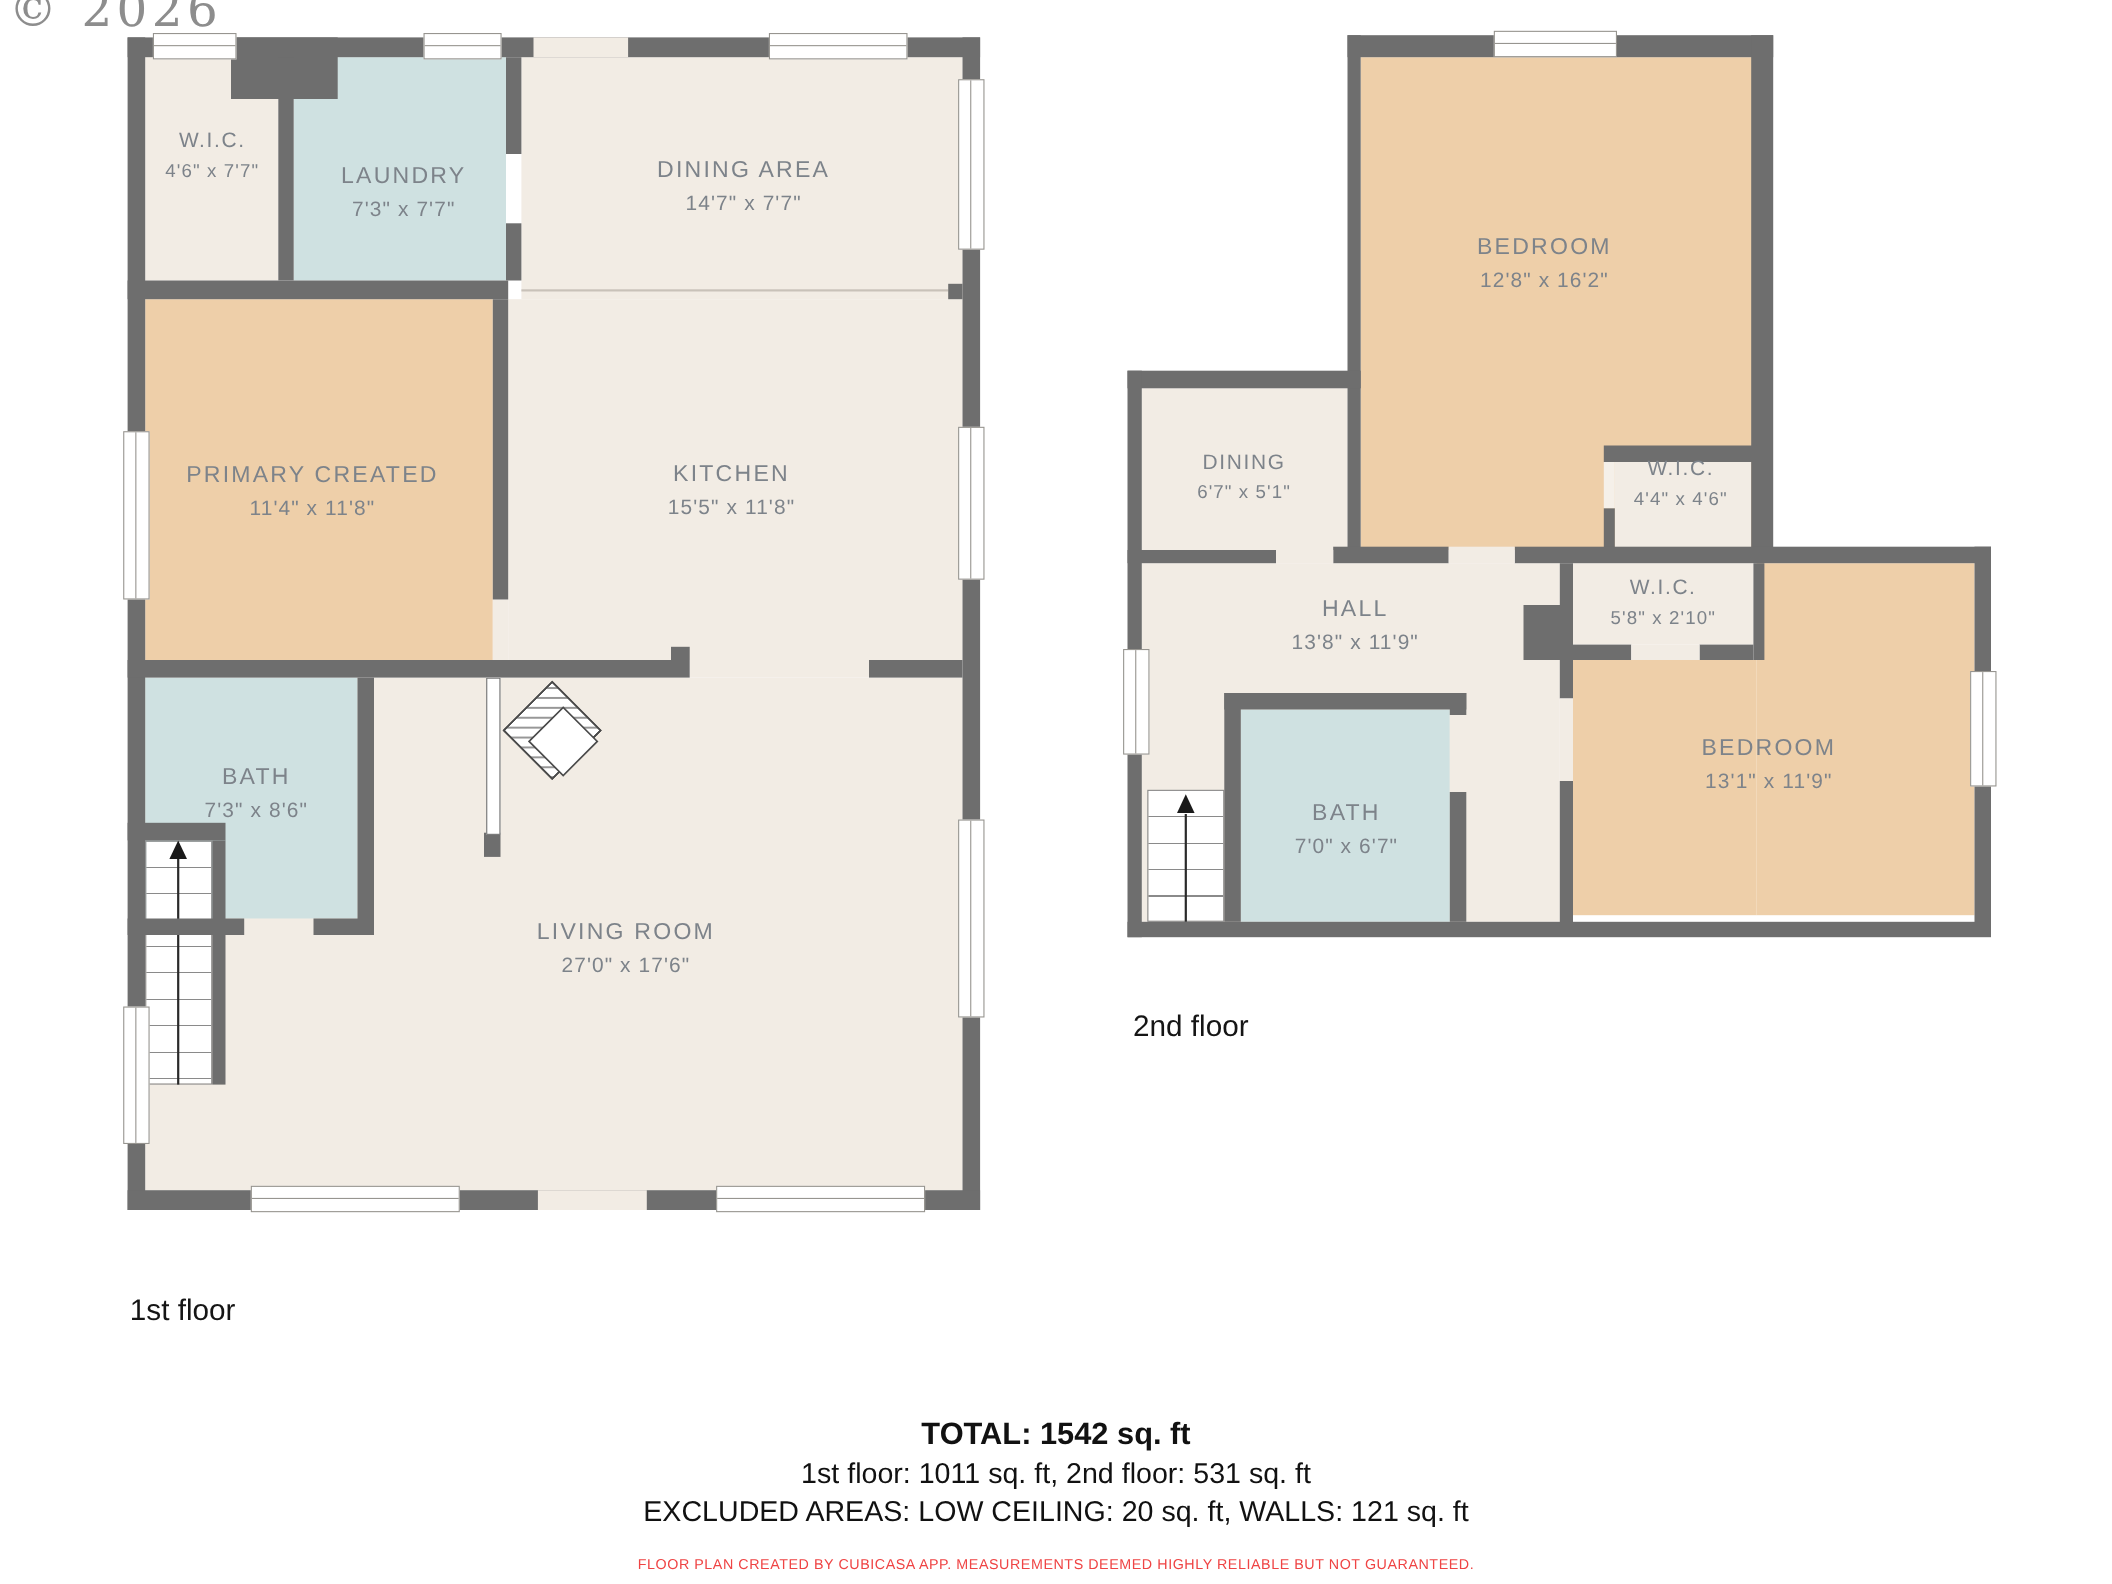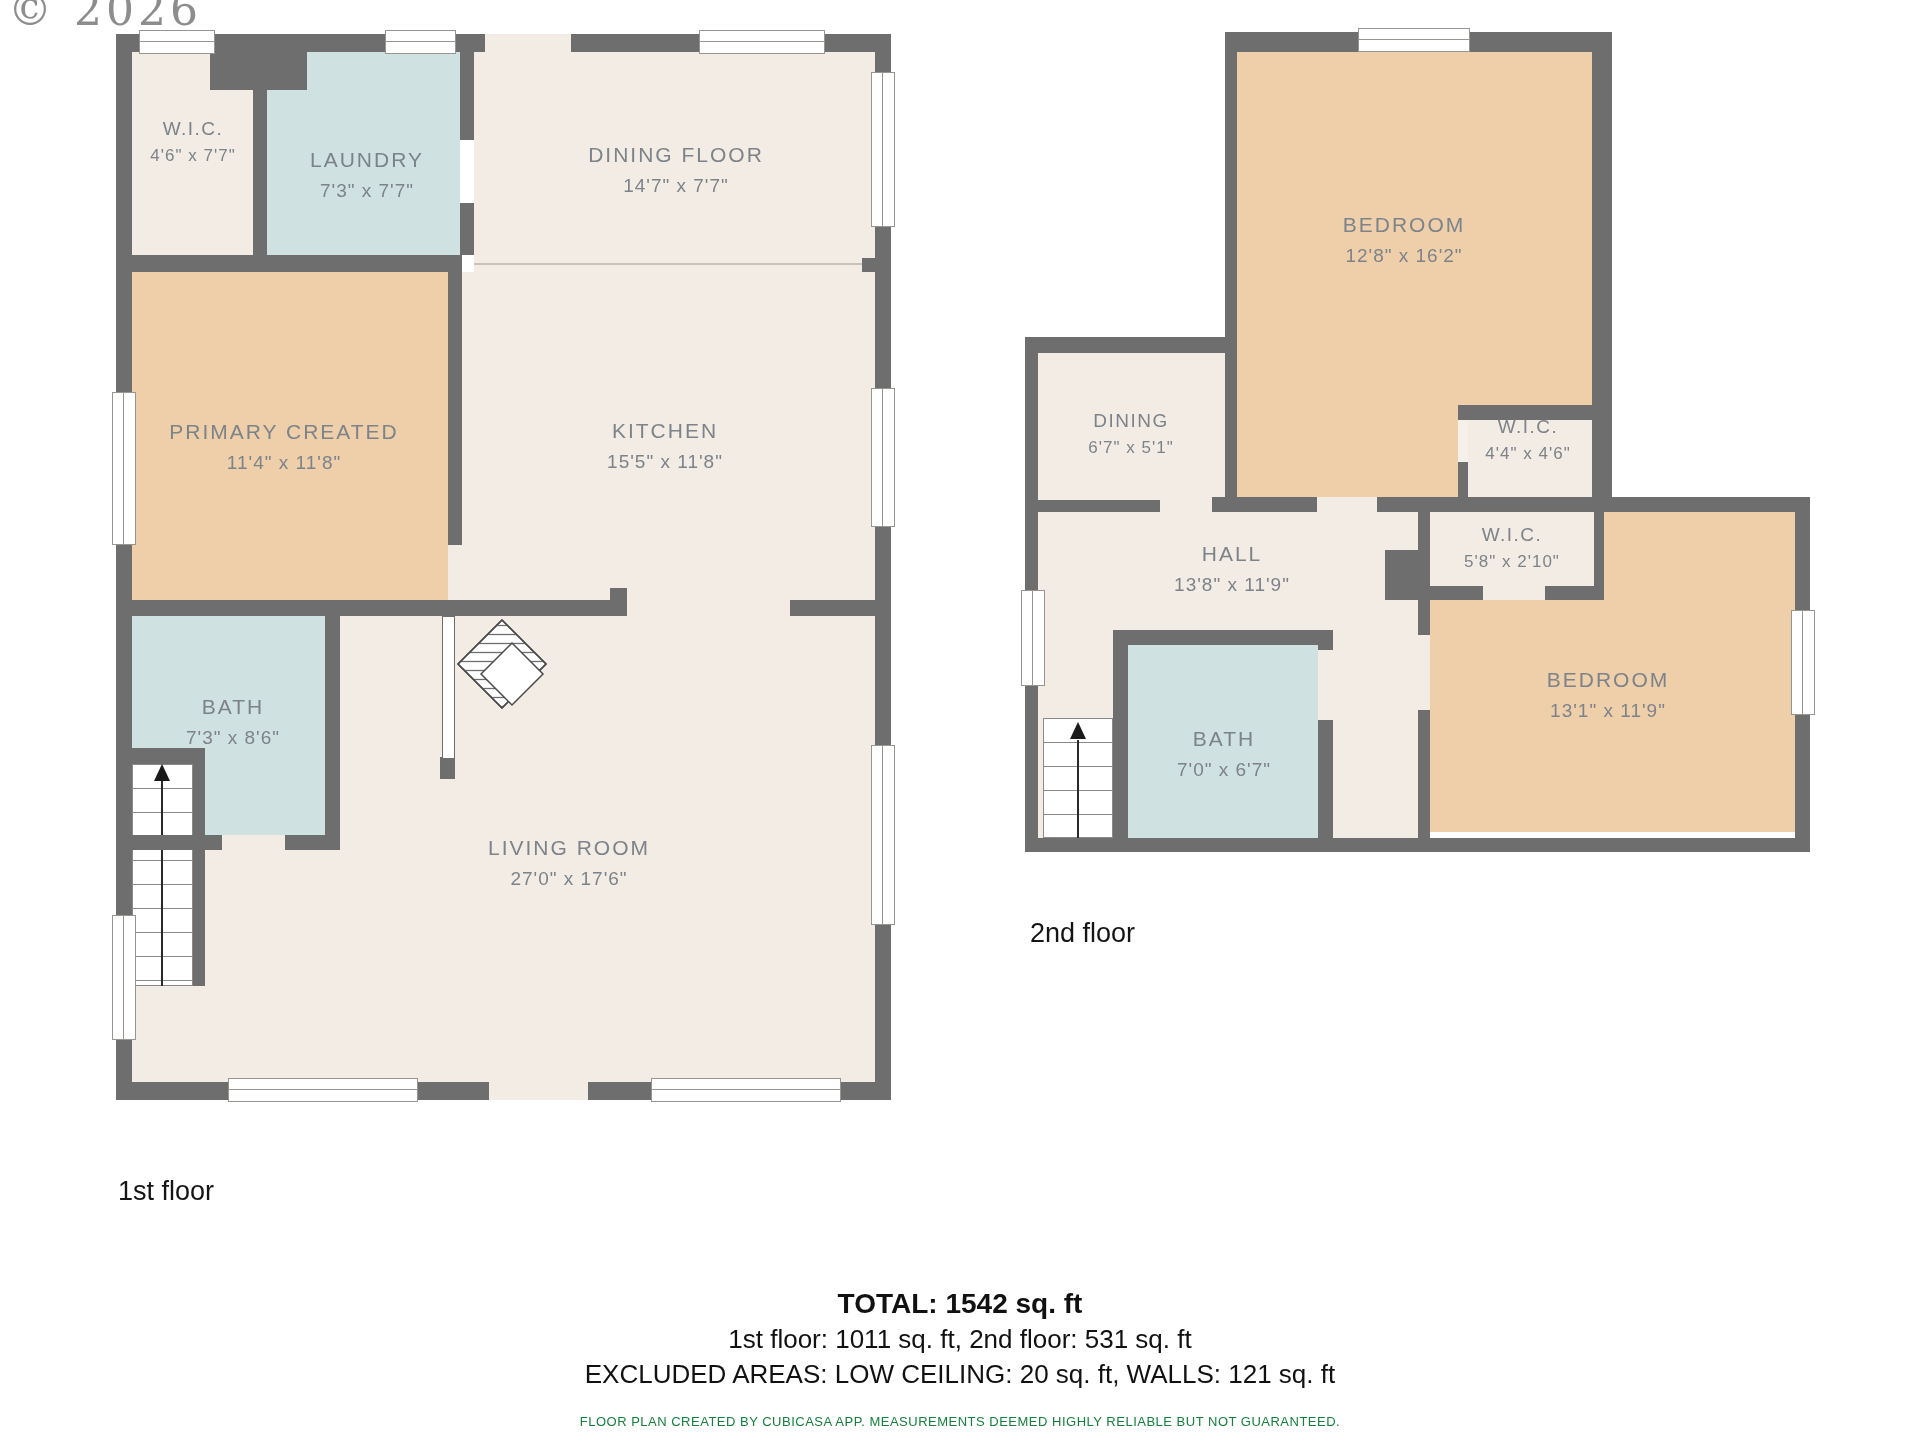--- a/index.html
+++ b/index.html
@@ -26,21 +26,21 @@
   .rname{font-size:21px;letter-spacing:2px;}
   .rdims{font-size:19px;letter-spacing:1px;margin-top:8px;}
   .sm .rname{font-size:19px;letter-spacing:1.5px;}
   .sm .rdims{font-size:17px;margin-top:6px;}
   .floor-tag{position:absolute;font-size:27px;color:#151515;}
   .copyright{position:absolute;left:8px;top:-16px;font-family:"DejaVu Serif",serif;
              font-size:44px;color:#8d8d8d;letter-spacing:4px;}
   .summary{position:absolute;left:0;top:1288px;width:1920px;text-align:center;color:#111;}
   .sum-total{font-size:28px;font-weight:bold;}
   .sum-line{font-size:26px;margin-top:4px;}
-  .sum-disclaimer{font-size:13px;color:#15803d;margin-top:24px;letter-spacing:0.5px;}
+  .sum-disclaimer{font-size:13px;color:#ef4444;margin-top:24px;letter-spacing:0.5px;}
 </style>
 </head>
 <body>
 
 <div id="canvas">
 
   <div class="copyright">© 2026</div>
 
   <div>
 
@@ -108,21 +108,21 @@
 
     <div class="room-label sm" style="left:193px;top:142px;">
       <div class="rname">W.I.C.</div>
       <div class="rdims">4'6" x 7'7"</div>
     </div>
     <div class="room-label" style="left:367px;top:175px;">
       <div class="rname">LAUNDRY</div>
       <div class="rdims">7'3" x 7'7"</div>
     </div>
     <div class="room-label" style="left:676px;top:170px;">
-      <div class="rname">DINING FLOOR</div>
+      <div class="rname">DINING AREA</div>
       <div class="rdims">14'7" x 7'7"</div>
     </div>
     <div class="room-label" style="left:284px;top:447px;">
       <div class="rname">PRIMARY CREATED</div>
       <div class="rdims">11'4" x 11'8"</div>
     </div>
     <div class="room-label" style="left:665px;top:446px;">
       <div class="rname">KITCHEN</div>
       <div class="rdims">15'5" x 11'8"</div>
     </div>

